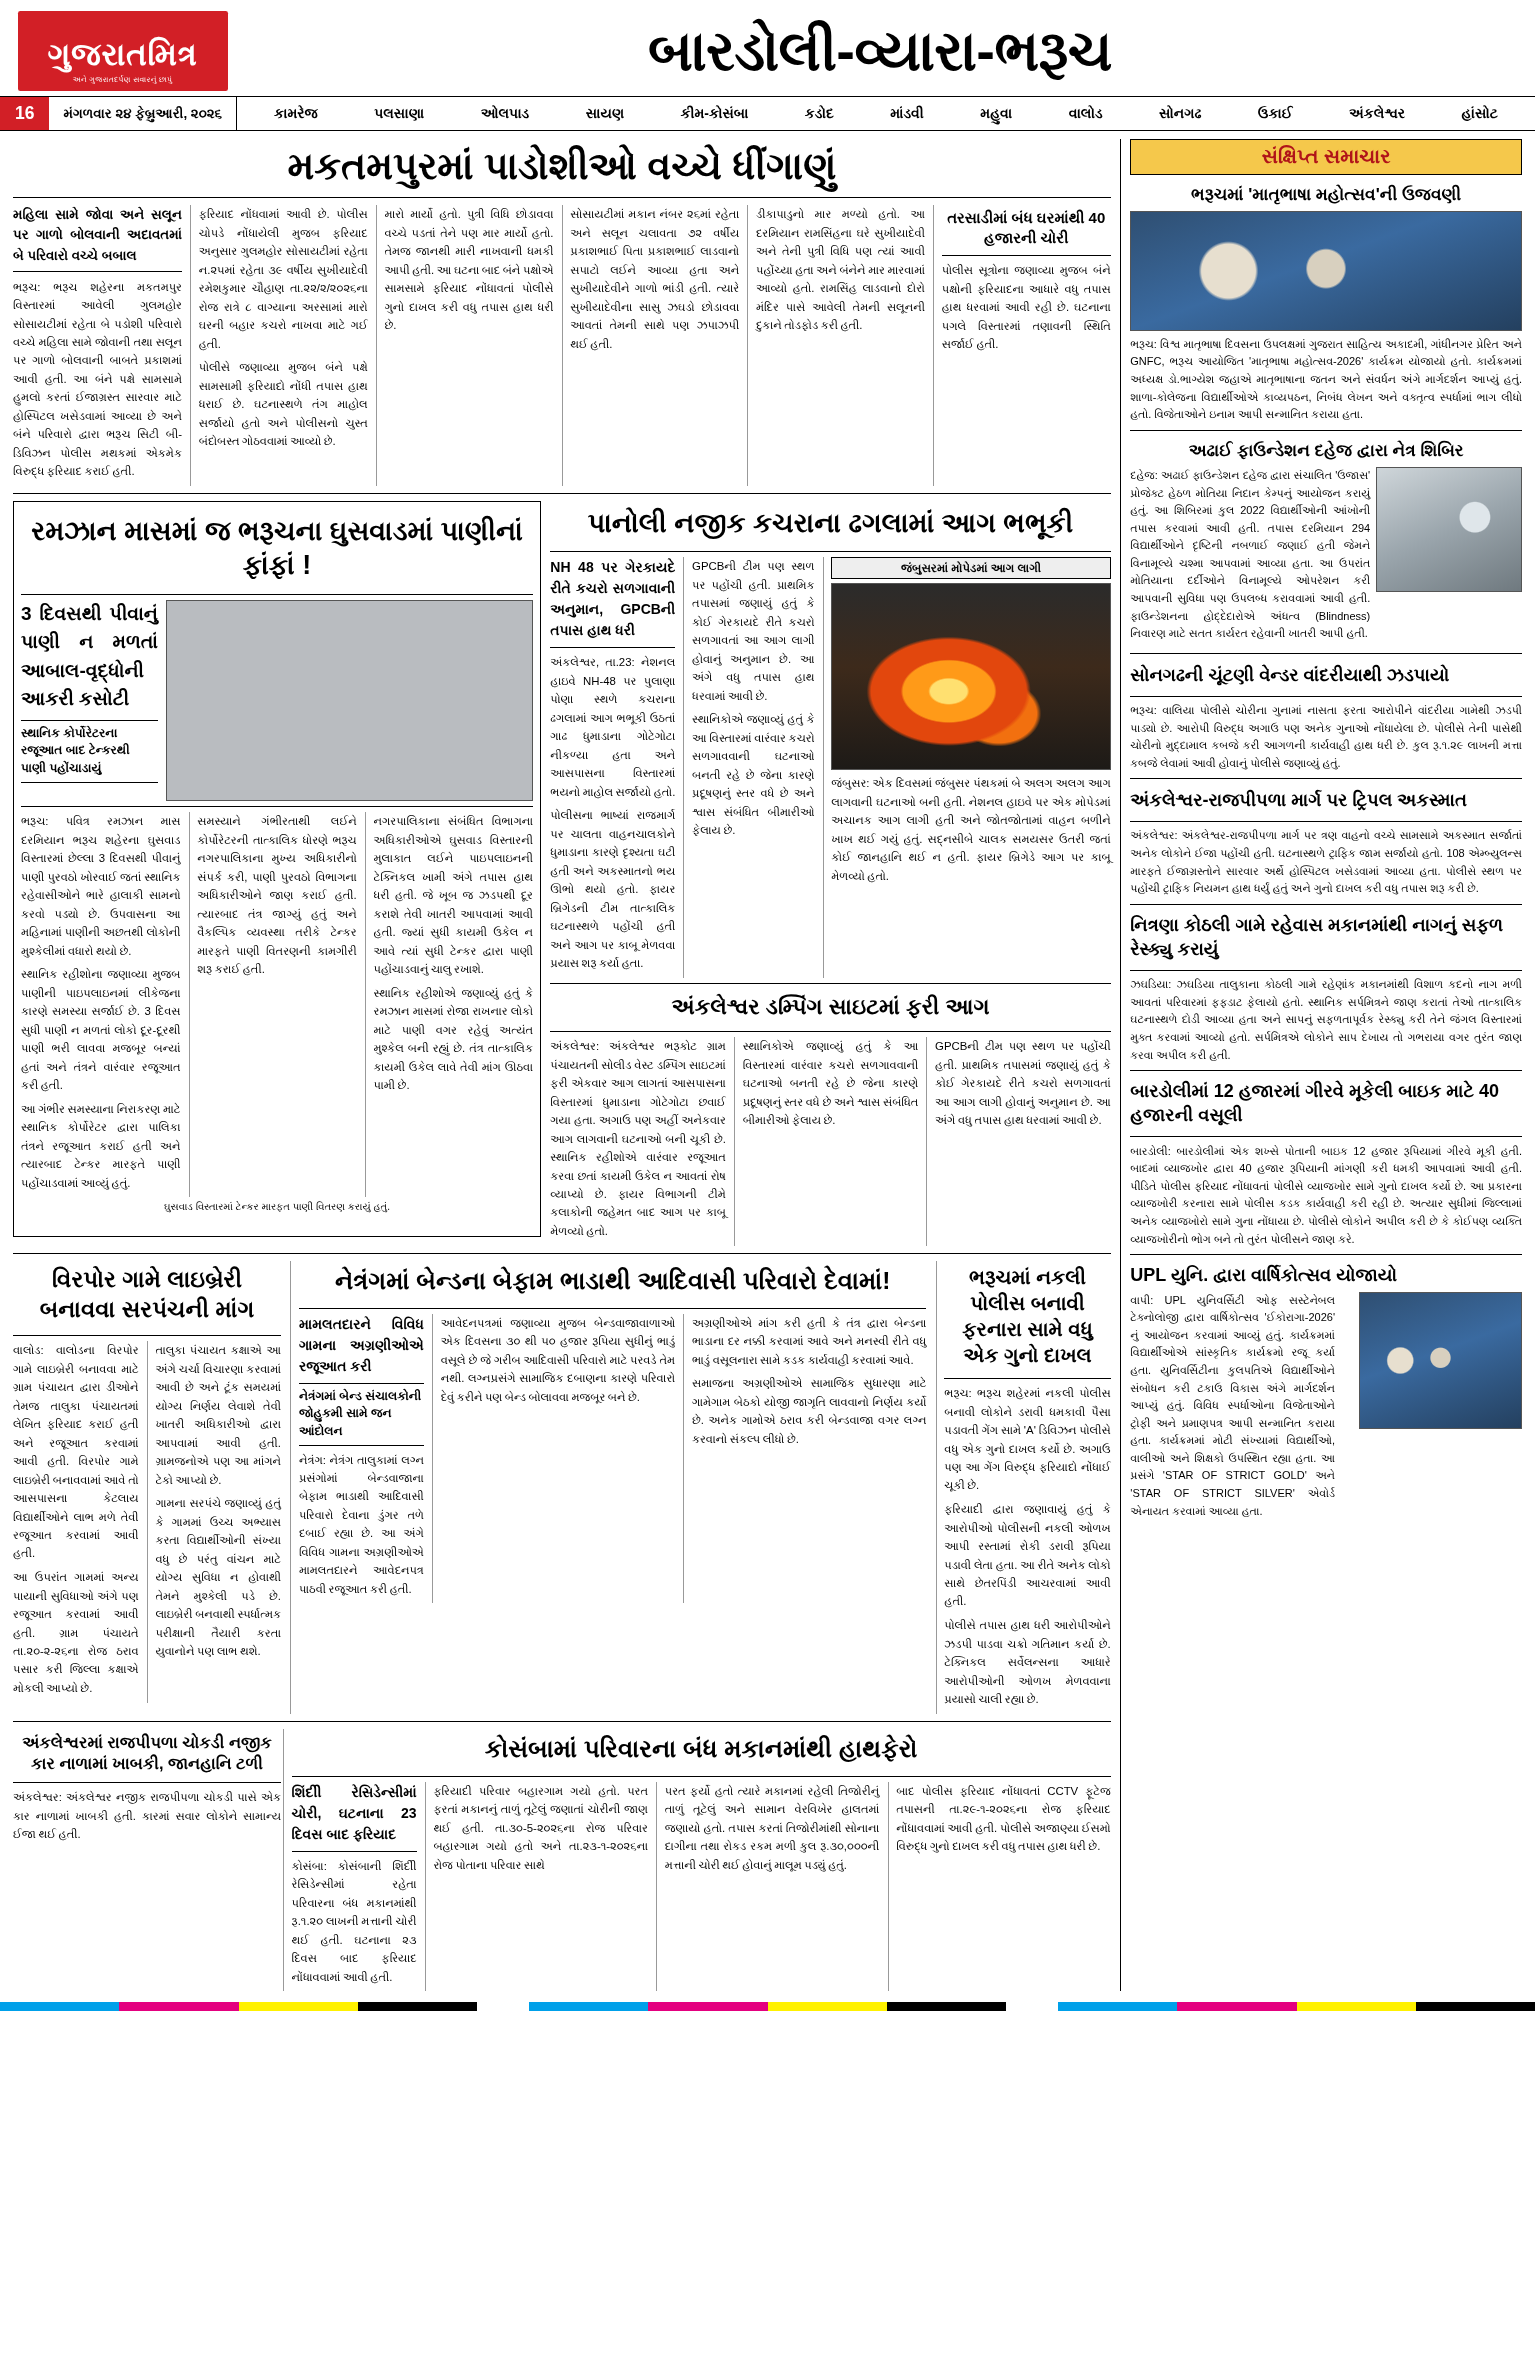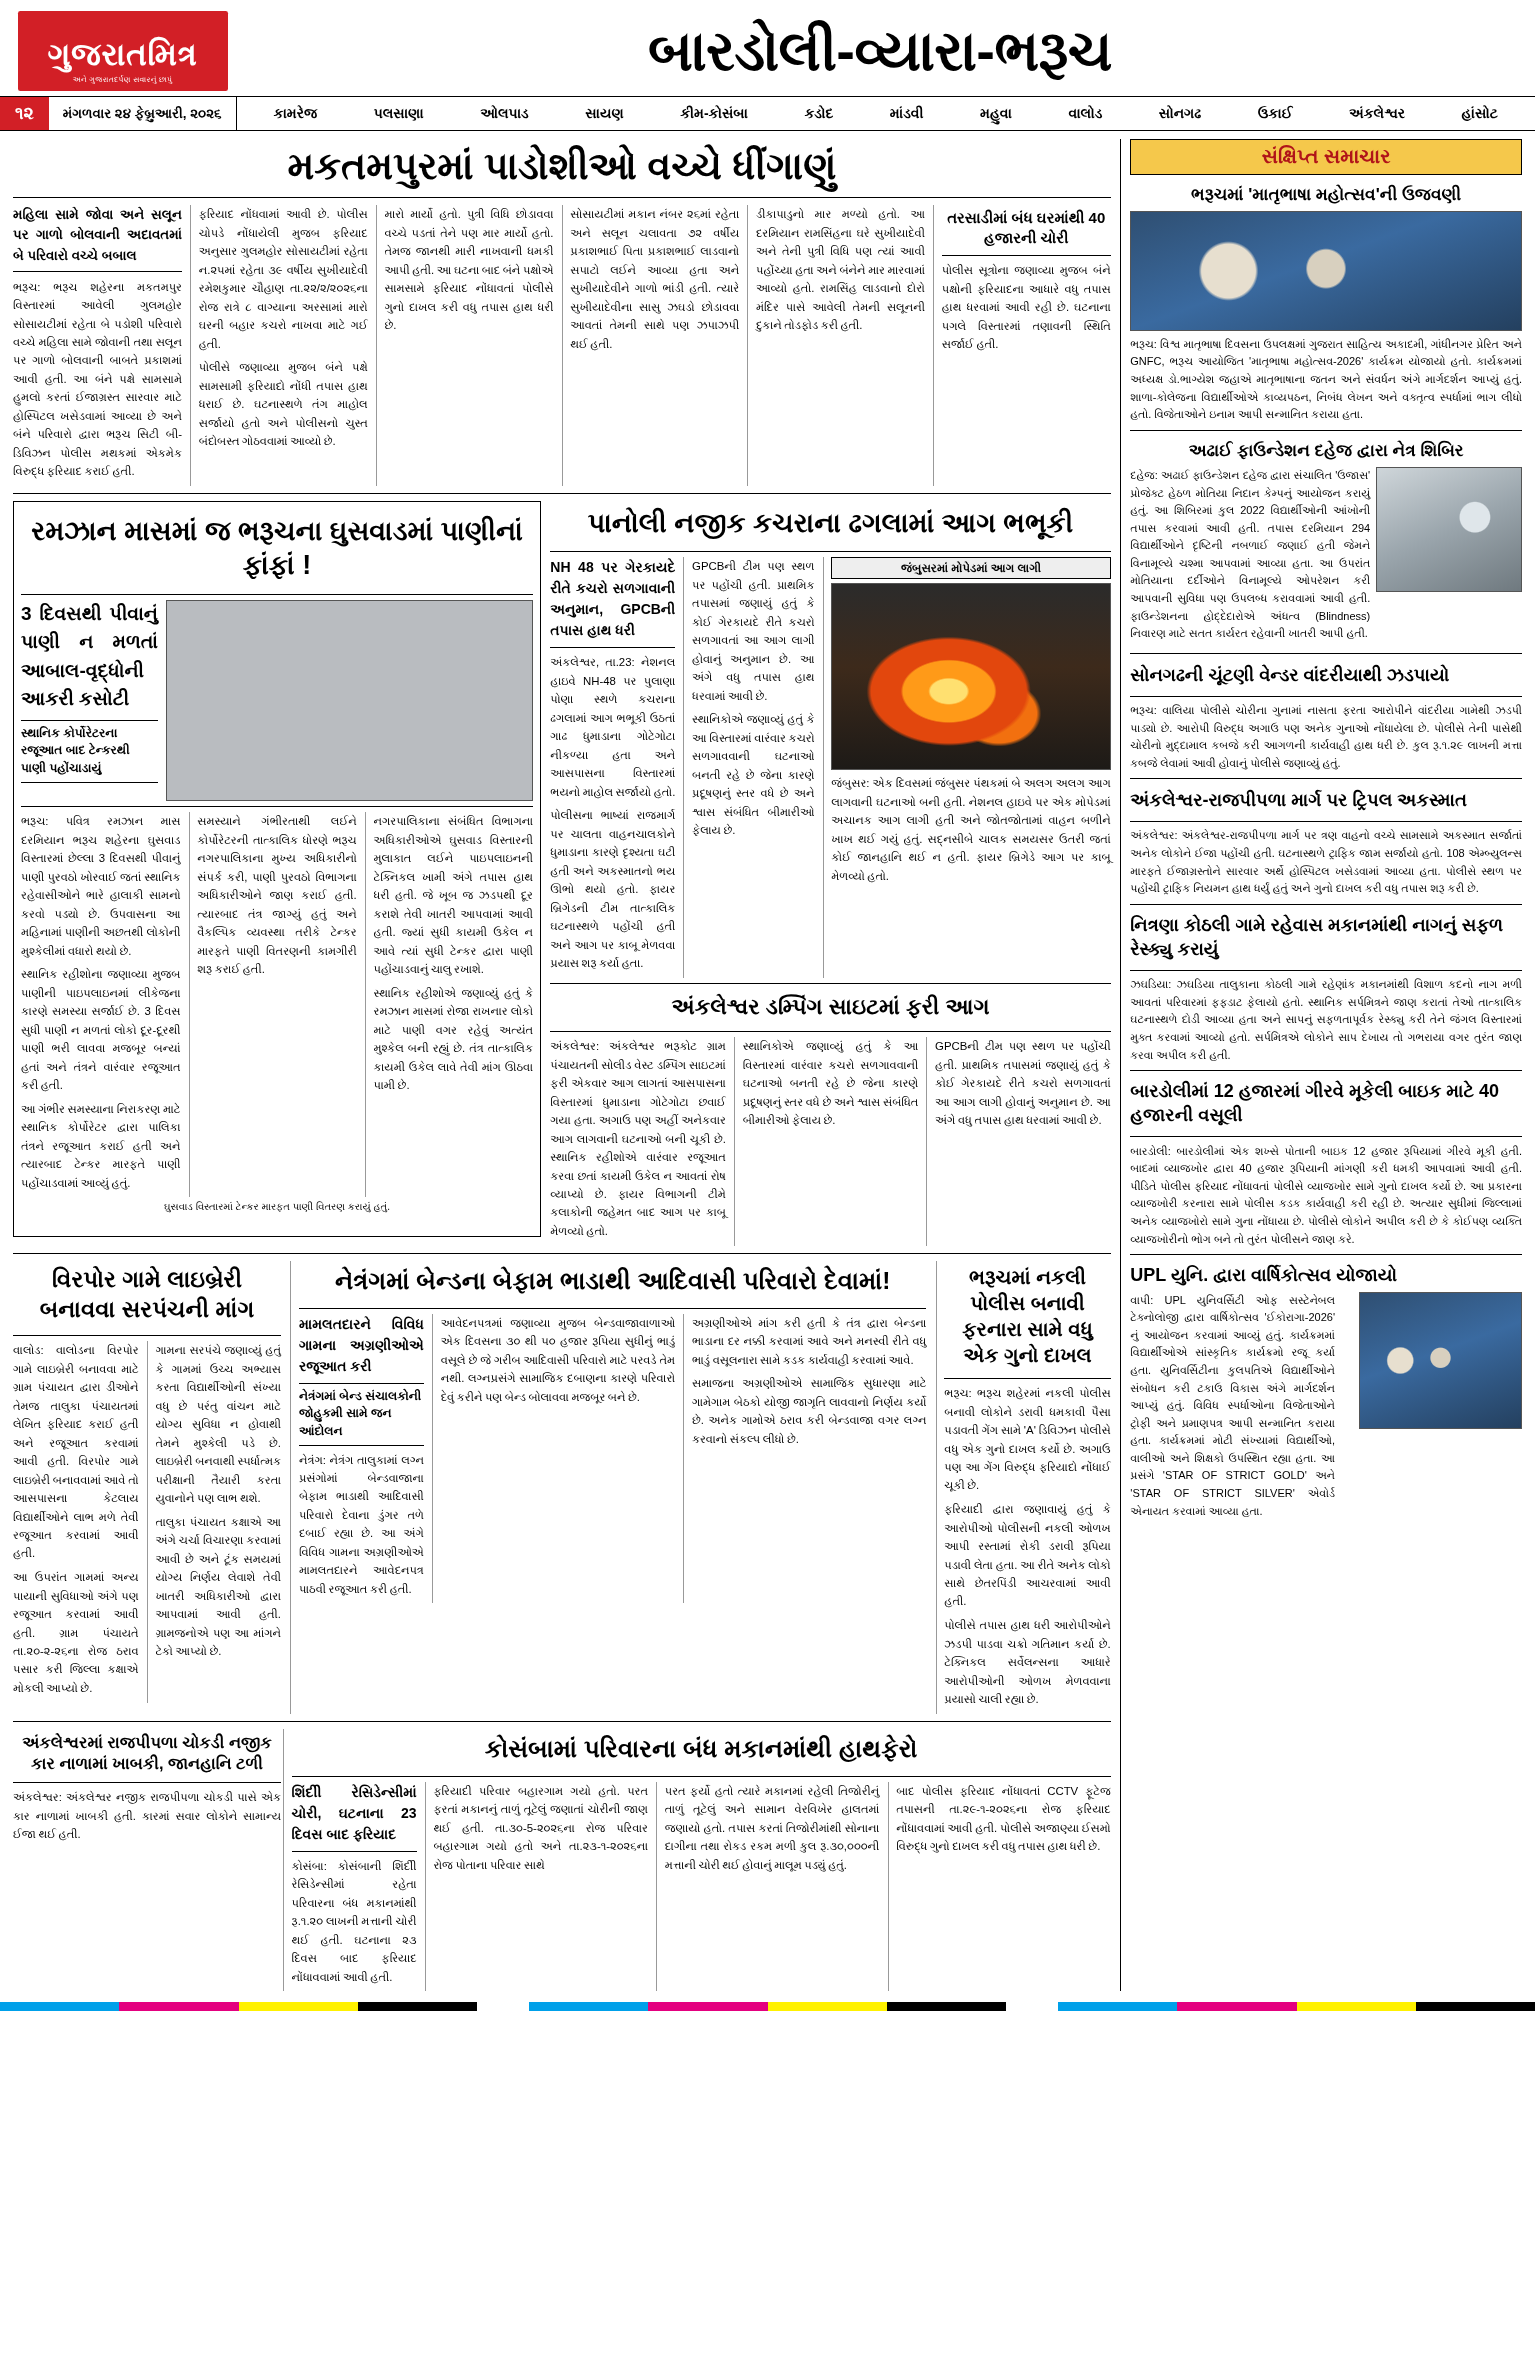--- a/index.html
+++ b/index.html
@@ -265,21 +265,21 @@
 
   <div class="masthead">
     <div class="logo-box">
       <div class="logo-main">ગુજરાતમિત્ર</div>
       <div class="logo-sub">અને ગુજરાતદર્પણ સવારનું છાપું</div>
     </div>
     <div class="mast-title">બારડોલી-વ્યારા-ભરૂચ</div>
   </div>
 
   <div class="infobar">
-    <div class="page-no">૧૨</div>
+    <div class="page-no">16</div>
     <div class="dateline">મંગળવાર ૨૪ ફેબ્રુઆરી, ૨૦૨૬</div>
     <div class="edition-places">
       <span>કામરેજ</span>
       <span>પલસાણા</span>
       <span>ઓલપાડ</span>
       <span>સાયણ</span>
       <span>કીમ-કોસંબા</span>
       <span>કડોદ</span>
       <span>માંડવી</span>
       <span>મહુવા</span>
@@ -401,22 +401,22 @@
 
         <div style="flex:0 0 268px;">
           <div class="hl-lg" style="font-size:23px">વિરપોર ગામે લાઇબ્રેરી બનાવવા સરપંચની માંગ</div>
           <hr class="hr-thin">
           <div class="cols">
             <div class="col">
               <p class="body">વાલોડ: વાલોડના વિરપોર ગામે લાઇબ્રેરી બનાવવા માટે ગ્રામ પંચાયત દ્વારા ડીઓને તેમજ તાલુકા પંચાયતમાં લેખિત ફરિયાદ કરાઈ હતી અને રજૂઆત કરવામાં આવી હતી. વિરપોર ગામે લાઇબ્રેરી બનાવવામાં આવે તો આસપાસના કેટલાય વિદ્યાર્થીઓને લાભ મળે તેવી રજૂઆત કરવામાં આવી હતી.</p>
               <p class="body">આ ઉપરાંત ગામમાં અન્ય પાયાની સુવિધાઓ અંગે પણ રજૂઆત કરવામાં આવી હતી. ગ્રામ પંચાયતે તા.૨૦-૨-૨૬ના રોજ ઠરાવ પસાર કરી જિલ્લા કક્ષાએ મોકલી આપ્યો છે.</p>
             </div>
             <div class="col col-sep">
+              <p class="body">તાલુકા પંચાયત કક્ષાએ આ અંગે ચર્ચા વિચારણા કરવામાં આવી છે અને ટૂંક સમયમાં યોગ્ય નિર્ણય લેવાશે તેવી ખાતરી અધિકારીઓ દ્વારા આપવામાં આવી હતી. ગ્રામજનોએ પણ આ માંગને ટેકો આપ્યો છે.</p>
               <p class="body">ગામના સરપંચે જણાવ્યું હતું કે ગામમાં ઉચ્ચ અભ્યાસ કરતા વિદ્યાર્થીઓની સંખ્યા વધુ છે પરંતુ વાંચન માટે યોગ્ય સુવિધા ન હોવાથી તેમને મુશ્કેલી પડે છે. લાઇબ્રેરી બનવાથી સ્પર્ધાત્મક પરીક્ષાની તૈયારી કરતા યુવાનોને પણ લાભ થશે.</p>
-              <p class="body">તાલુકા પંચાયત કક્ષાએ આ અંગે ચર્ચા વિચારણા કરવામાં આવી છે અને ટૂંક સમયમાં યોગ્ય નિર્ણય લેવાશે તેવી ખાતરી અધિકારીઓ દ્વારા આપવામાં આવી હતી. ગ્રામજનોએ પણ આ માંગને ટેકો આપ્યો છે.</p>
             </div>
           </div>
         </div>
 
         <div style="flex:1;" class="col-sep">
           <div class="hl-lg" style="font-size:24.5px">નેત્રંગમાં બેન્ડના બેફામ ભાડાથી આદિવાસી પરિવારો દેવામાં!</div>
           <hr class="hr-thin">
           <div class="cols">
             <div class="col" style="flex:0 0 125px">
               <p class="lead-bold" style="font-size:14px">મામલતદારને વિવિધ ગામના અગ્રણીઓએ રજૂઆત કરી</p>

